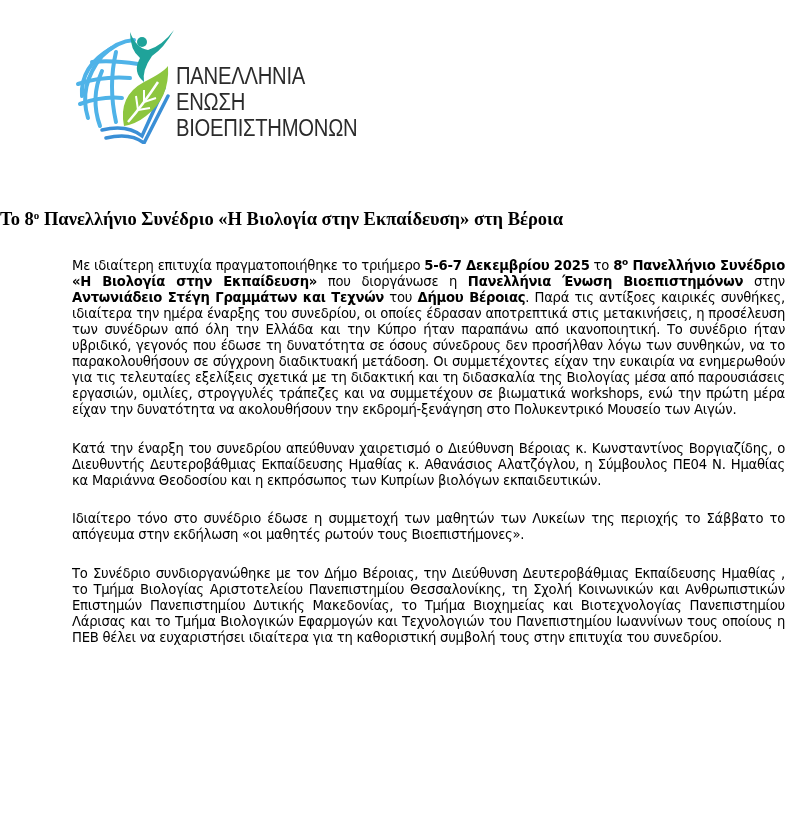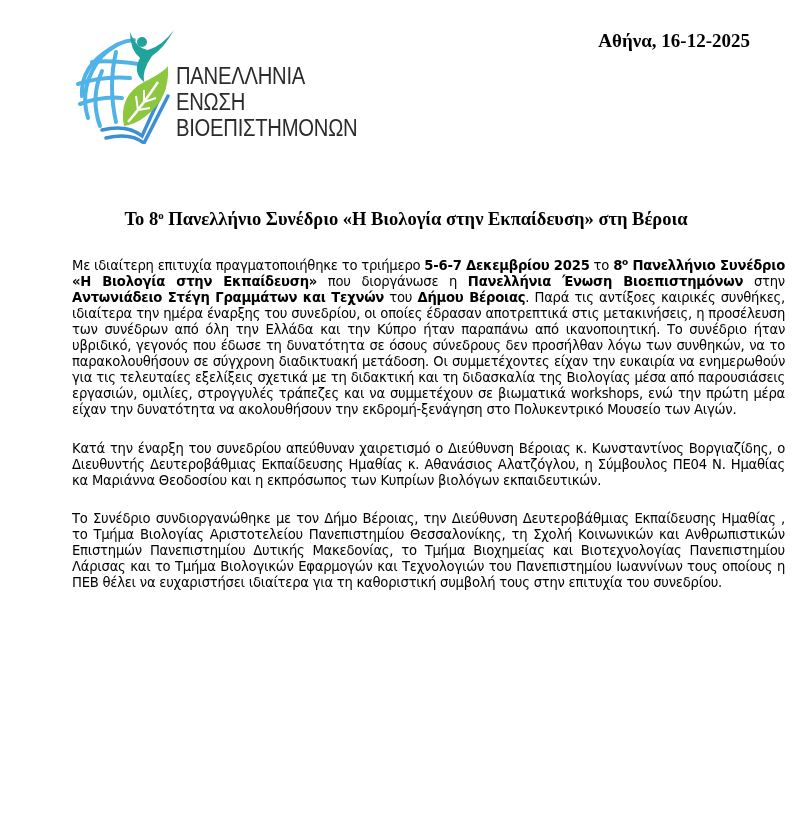--- a/index.html
+++ b/index.html
@@ -2,21 +2,21 @@
 <html><head>
 <meta charset="utf-8">
 <style>
   html, body { margin: 0; padding: 0; background: #ffffff; }
   body { width: 812px; height: 827px; position: relative; overflow: hidden; color: #000; }
   .logo { position: absolute; left: 72px; top: 26px; width: 280px; height: 120px; }
   .logo-mark { position: absolute; left: 0; top: 0; width: 110px; height: 118px; }
   .logo-text { position: absolute; left: 104px; top: 37px; font-family: "Liberation Sans", sans-serif; color: #2b2b2b; font-size: 23px; line-height: 26px; letter-spacing: -0.3px; transform: scaleX(0.88); transform-origin: left top; }
   .logo-text div { white-space: nowrap; }
   .meta { position: absolute; right: 62px; top: 30px; text-align: right; font-family: "Liberation Serif", serif; font-weight: bold; font-size: 19px; line-height: 22px; }
-  .title { position: absolute; left: 0; right: 0; top: 209px; text-align: center; font-family: "Liberation Serif", serif; font-weight: bold; font-size: 18.5px; }
+  .title { position: absolute; left: 0; right: 0; top: 209px; text-align: left; font-family: "Liberation Serif", serif; font-weight: bold; font-size: 18.5px; }
   .title sup { font-size: 11px; vertical-align: 6px; }
   .body { position: absolute; left: 72px; width: 713px; top: 254px; font-family: "DejaVu Sans", sans-serif; font-size: 13.2px; line-height: 16px; letter-spacing: -0.25px; text-align: justify; }
   .body p { margin: 0 0 22.5px 0; }
   .body b { font-weight: bold; }
   .body sup { font-size: 9px; vertical-align: 5px; }
 </style>
 </head>
 <body>
 
 <div class="logo">
@@ -45,26 +45,26 @@
     <path d="M58 6 Q64 22 76 24 Q90 20 102 4 Q92 22 80 30 Q70 44 72 56 Q60 46 68 32 Q58 24 58 6 Z" fill="#1fa39a"></path>
   </svg>
   <div class="logo-text">
     <div>ΠΑΝΕΛΛΗΝΙΑ</div>
     <div>ΕΝΩΣΗ</div>
     <div>ΒΙΟΕΠΙΣΤΗΜΟΝΩΝ</div>
   </div>
 </div>
 
 <div class="meta">
-  <div>Αθήνα, 16-12-2025</div>
 </div>
 
 <div class="title">
   <span>Το 8</span><sup>ο</sup><span> Πανελλήνιο Συνέδριο «Η Βιολογία στην Εκπαίδευση» στη Βέροια</span>
 </div>
 
 <div class="body">
   <p>
     <span>Με ιδιαίτερη επιτυχία πραγματοποιήθηκε το τριήμερο </span><b>5-6-7 Δεκεμβρίου 2025</b><span> το </span><b>8</b><sup><b>ο</b></sup><b> Πανελλήνιο Συνέδριο «Η Βιολογία στην Εκπαίδευση»</b><span> που διοργάνωσε η </span><b>Πανελλήνια Ένωση Βιοεπιστημόνων</b><span> στην </span><b>Αντωνιάδειο Στέγη Γραμμάτων και Τεχνών</b><span> του </span><b>Δήμου Βέροιας</b><span>. Παρά τις αντίξοες καιρικές συνθήκες, ιδιαίτερα την ημέρα έναρξης του συνεδρίου, οι οποίες έδρασαν αποτρεπτικά στις μετακινήσεις, η προσέλευση των συνέδρων από όλη την Ελλάδα και την Κύπρο ήταν παραπάνω από ικανοποιητική. Το συνέδριο ήταν υβριδικό, γεγονός που έδωσε τη δυνατότητα σε όσους σύνεδρους δεν προσήλθαν λόγω των συνθηκών, να το παρακολουθήσουν σε σύγχρονη διαδικτυακή μετάδοση. Οι συμμετέχοντες είχαν την ευκαιρία να ενημερωθούν για τις τελευταίες εξελίξεις σχετικά με τη διδακτική και τη διδασκαλία της Βιολογίας μέσα από παρουσιάσεις εργασιών, ομιλίες, στρογγυλές τράπεζες και να συμμετέχουν σε βιωματικά workshops, ενώ την πρώτη μέρα είχαν την δυνατότητα να ακολουθήσουν την εκδρομή-ξενάγηση στο Πολυκεντρικό Μουσείο των Αιγών.</span>
   </p>
   <p>Κατά την έναρξη του συνεδρίου απεύθυναν χαιρετισμό ο Διεύθυνση Βέροιας κ. Κωνσταντίνος Βοργιαζίδης, ο Διευθυντής Δευτεροβάθμιας Εκπαίδευσης Ημαθίας κ. Αθανάσιος Αλατζόγλου, η Σύμβουλος ΠΕ04 Ν. Ημαθίας κα Μαριάννα Θεοδοσίου και η εκπρόσωπος των Κυπρίων βιολόγων εκπαιδευτικών.</p>
+  <p>Ιδιαίτερο τόνο στο συνέδριο έδωσε η συμμετοχή των μαθητών των Λυκείων της περιοχής το Σάββατο το απόγευμα στην εκδήλωση «οι μαθητές ρωτούν τους Βιοεπιστήμονες».</p>
   <p>Το Συνέδριο συνδιοργανώθηκε με τον Δήμο Βέροιας, την Διεύθυνση Δευτεροβάθμιας Εκπαίδευσης Ημαθίας , το Τμήμα Βιολογίας Αριστοτελείου Πανεπιστημίου Θεσσαλονίκης, τη Σχολή Κοινωνικών και Ανθρωπιστικών Επιστημών Πανεπιστημίου Δυτικής Μακεδονίας, το Τμήμα Βιοχημείας και Βιοτεχνολογίας Πανεπιστημίου Λάρισας και το Τμήμα Βιολογικών Εφαρμογών και Τεχνολογιών του Πανεπιστημίου Ιωαννίνων τους οποίους η ΠΕΒ θέλει να ευχαριστήσει ιδιαίτερα για τη καθοριστική συμβολή τους στην επιτυχία του συνεδρίου.</p>
 </div>
 
 </body></html>

